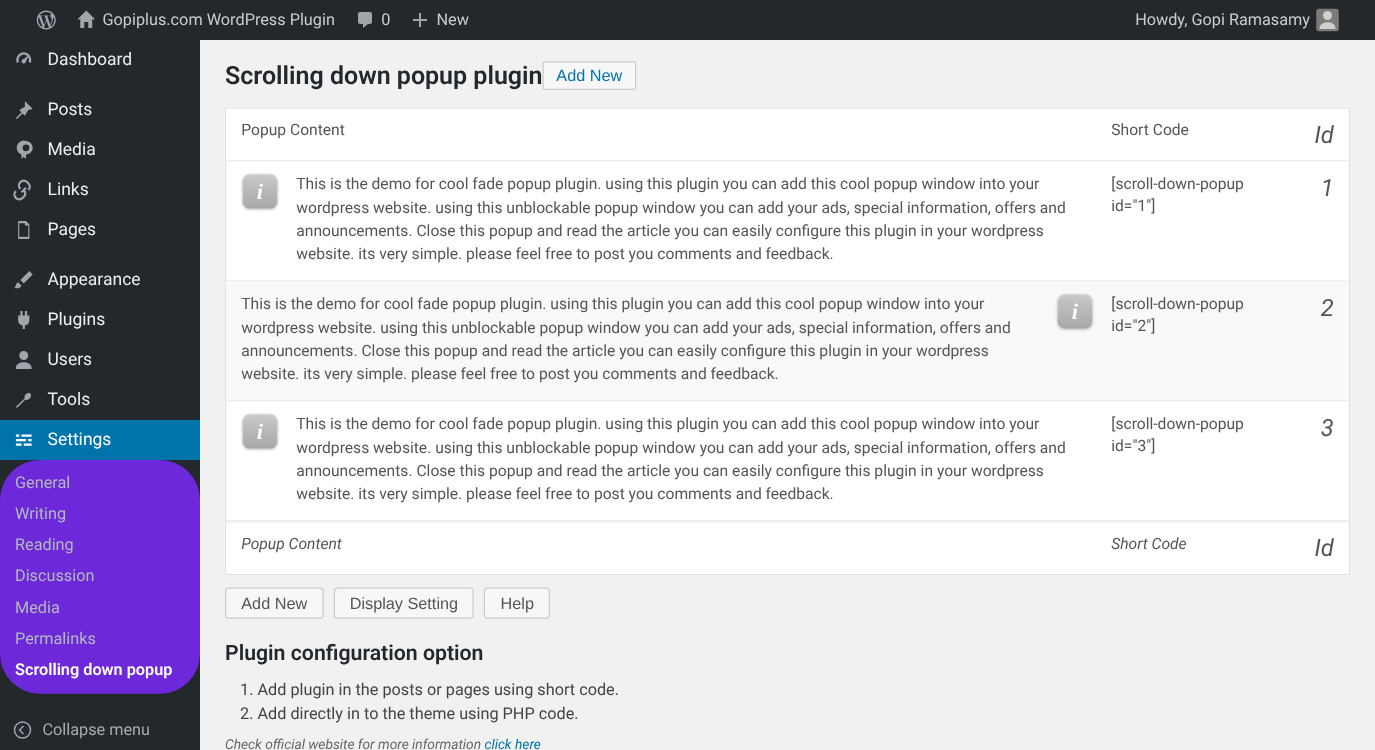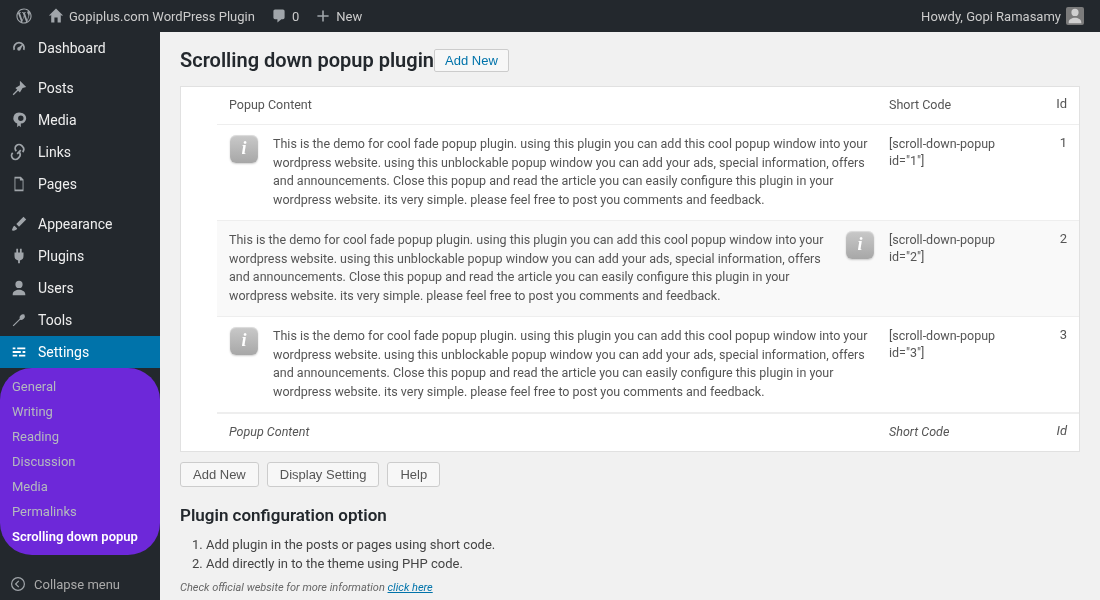--- a/index.html
+++ b/index.html
@@ -12,21 +12,21 @@
       height: 600px;
       overflow: hidden;
     }
     
     .adminbar {
       height: 32px;
       background: #23282d;
       color: #eee;
       display: flex;
       align-items: center;
-      padding: 0 8px;
+      padding: 0 21px;
       font-size: 13px;
     }
     .adminbar-left { display: flex; align-items: center; }
     .adminbar-right { margin-left: auto; display: flex; align-items: center; gap: 8px; color: #ccc; }
     .adminbar-item {
       display: flex;
       align-items: center;
       padding: 0 8px;
       height: 32px;
       color: #ccc;
@@ -130,21 +130,20 @@
     .listtable {
       background: #fff;
       border: 1px solid #e1e1e1;
     }
     .lt-row {
       display: flex;
       border-bottom: 1px solid #eee;
       padding: 10px 12px;
       align-items: flex-start;
       gap: 14px;
-      margin-left: 36px;
     }
     .lt-row.alt { background: #f9f9f9; }
     .lt-row.header, .lt-row.footer {
       background: #fff;
       font-weight: 400;
       color: #32373c;
       padding: 9px 12px;
     }
     .lt-row.footer { border-top: 1px solid #eee; border-bottom: none; }
     .lt-icon {
@@ -176,21 +175,22 @@
       flex-shrink: 0;
       color: #555;
       font-size: 12.5px;
       line-height: 1.4;
     }
     .lt-id {
       width: 24px;
       flex-shrink: 0;
       text-align: right;
       color: #555;
-      font-size: 13px;
+      font-size: 19px;
+      font-style: italic;
     }
 
     
     .actions { display: flex; gap: 8px; margin: 10px 0 14px; }
     .btn {
       border: 1px solid #ccc;
       background: #f7f7f7;
       color: #555;
       padding: 4px 12px;
       font-size: 13px;

